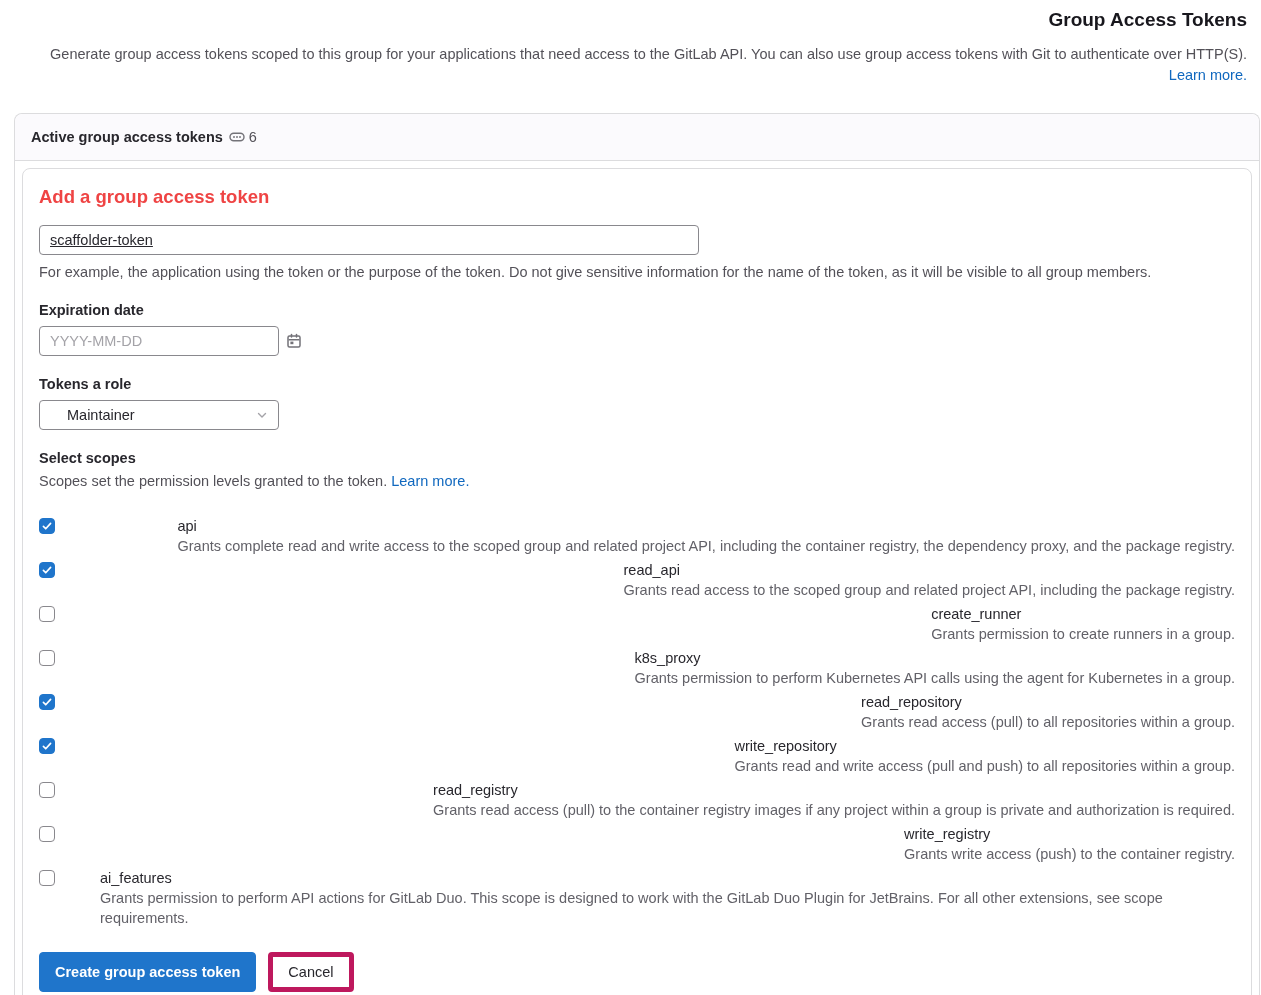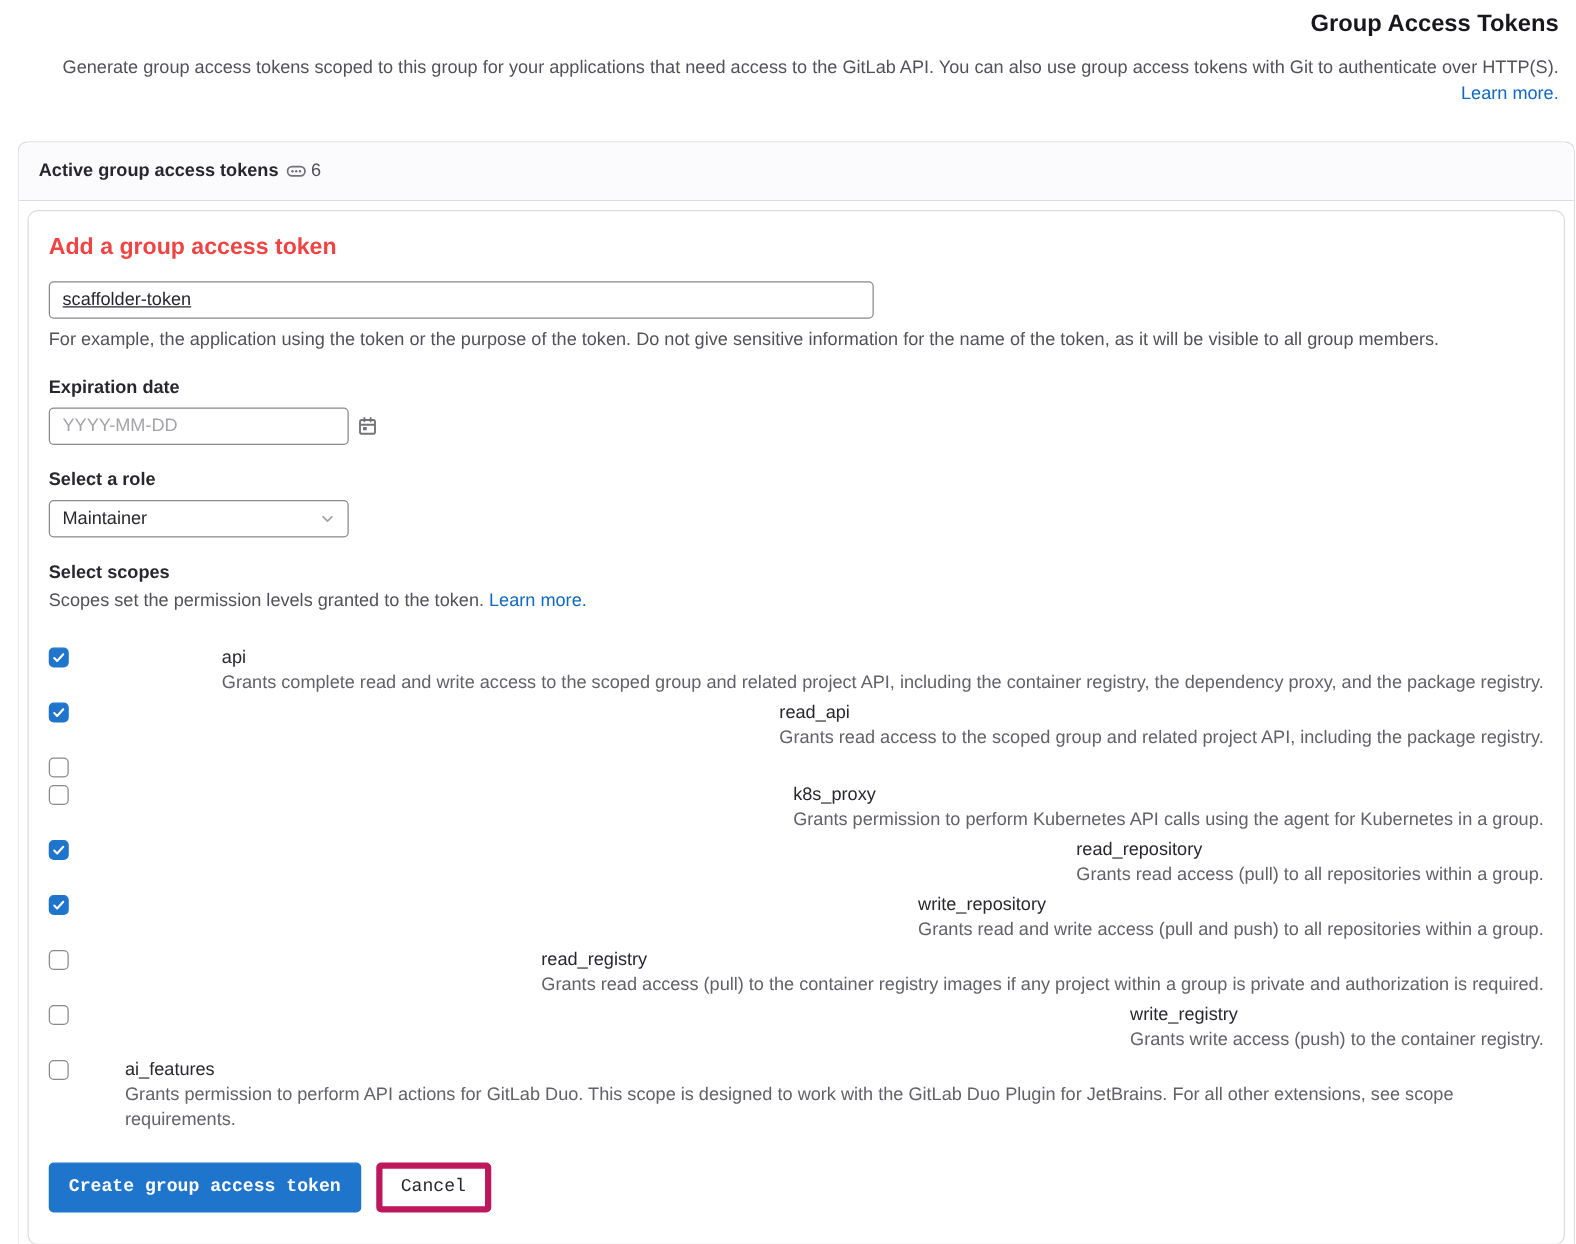--- a/index.html
+++ b/index.html
@@ -64,21 +64,21 @@
   .date-wrap { position: relative; width: 272px; }
   .date-input { width: 240px; padding-right: 34px; }
   .date-wrap .cal-icon { position: absolute; right: 9px; top: 7px; pointer-events: none; }
 
   .select-box {
     width: 240px; height: 30px;
     border: 1px solid #89888d;
     border-radius: 4px;
     background: #fff;
     display: flex; align-items: center; justify-content: space-between;
-    padding: 0 9px 0 10px;
+    padding: 0 9px 0 27px;
     cursor: pointer;
   }
 
   .scopes-help { color: #535158; margin: -1px 0 25px 0; line-height: 20px; }
 
   .scope-row { display: flex; gap: 8px; margin-bottom: 4px; justify-content: space-between; }
   .scope-text { line-height: 20px; }
   .scope-label { color: #28272d; display: block; }
   .scope-desc { color: #626168; display: block; max-width: 1135px; }
   .checkbox {
@@ -87,21 +87,21 @@
     border: 1px solid #89888d; border-radius: 4px;
     background: #fff; cursor: pointer;
     display: inline-flex; align-items: center; justify-content: center;
   }
   .checkbox svg { display: none; }
   .checkbox.checked { background: var(--accent-blue, #1f75cb); border-color: var(--accent-blue, #1f75cb); }
   .checkbox.checked svg { display: block; }
 
   .actions { display: flex; gap: 12px; margin-top: 24px; }
   .btn {
-    font-family: Liberation Mono, monospace;
+    font-family: Liberation Sans, sans-serif;
     font-size: 14.5px;
     border-radius: 4px;
     padding: 7px 15px;
     cursor: pointer;
     line-height: 16px;
   }
   .btn-primary {
     background: var(--accent-blue, #1f75cb);
     border: 1px solid var(--accent-blue, #1f75cb);
     color: #fff; font-weight: 700;
@@ -159,21 +159,21 @@
                 <line x1="5.5" y1="1.4" x2="5.5" y2="4" stroke="#737278" stroke-width="1.5" stroke-linecap="round"></line>
                 <line x1="10.5" y1="1.4" x2="10.5" y2="4" stroke="#737278" stroke-width="1.5" stroke-linecap="round"></line>
                 <line x1="2.6" y1="6.75" x2="13.4" y2="6.75" stroke="#737278" stroke-width="1.5"></line>
                 <rect x="4.4" y="8.6" width="3" height="2.6" fill="#737278"></rect>
               </svg>
             </span>
           </div>
         </div>
 
         <div class="form-group">
-          <label class="field-label">Select a role</label>
+          <label class="field-label">Tokens a role</label>
           <div class="select-box">
             <span>Maintainer</span>
             <span style="display:inline-flex">
               <svg width="14" height="14" viewBox="0 0 16 16">
                 <path d="M4 6.2l4 4 4-4" fill="none" stroke="#a4a3a8" stroke-width="1.6" stroke-linecap="round" stroke-linejoin="round"></path>
               </svg>
             </span>
           </div>
         </div>
 
@@ -204,20 +204,24 @@
     <span class="scope-text">
       <span class="scope-label">read_api</span>
       <span class="scope-desc">Grants read access to the scoped group and related project API, including the package registry.</span>
     </span>
   </div>
 
   <div class="scope-row">
     <span class="checkbox">
       
     </span>
+    <span class="scope-text">
+      <span class="scope-label">create_runner</span>
+      <span class="scope-desc">Grants permission to create runners in a group.</span>
+    </span>
   </div>
 
   <div class="scope-row">
     <span class="checkbox">
       
     </span>
     <span class="scope-text">
       <span class="scope-label">k8s_proxy</span>
       <span class="scope-desc">Grants permission to perform Kubernetes API calls using the agent for Kubernetes in a group.</span>
     </span>

